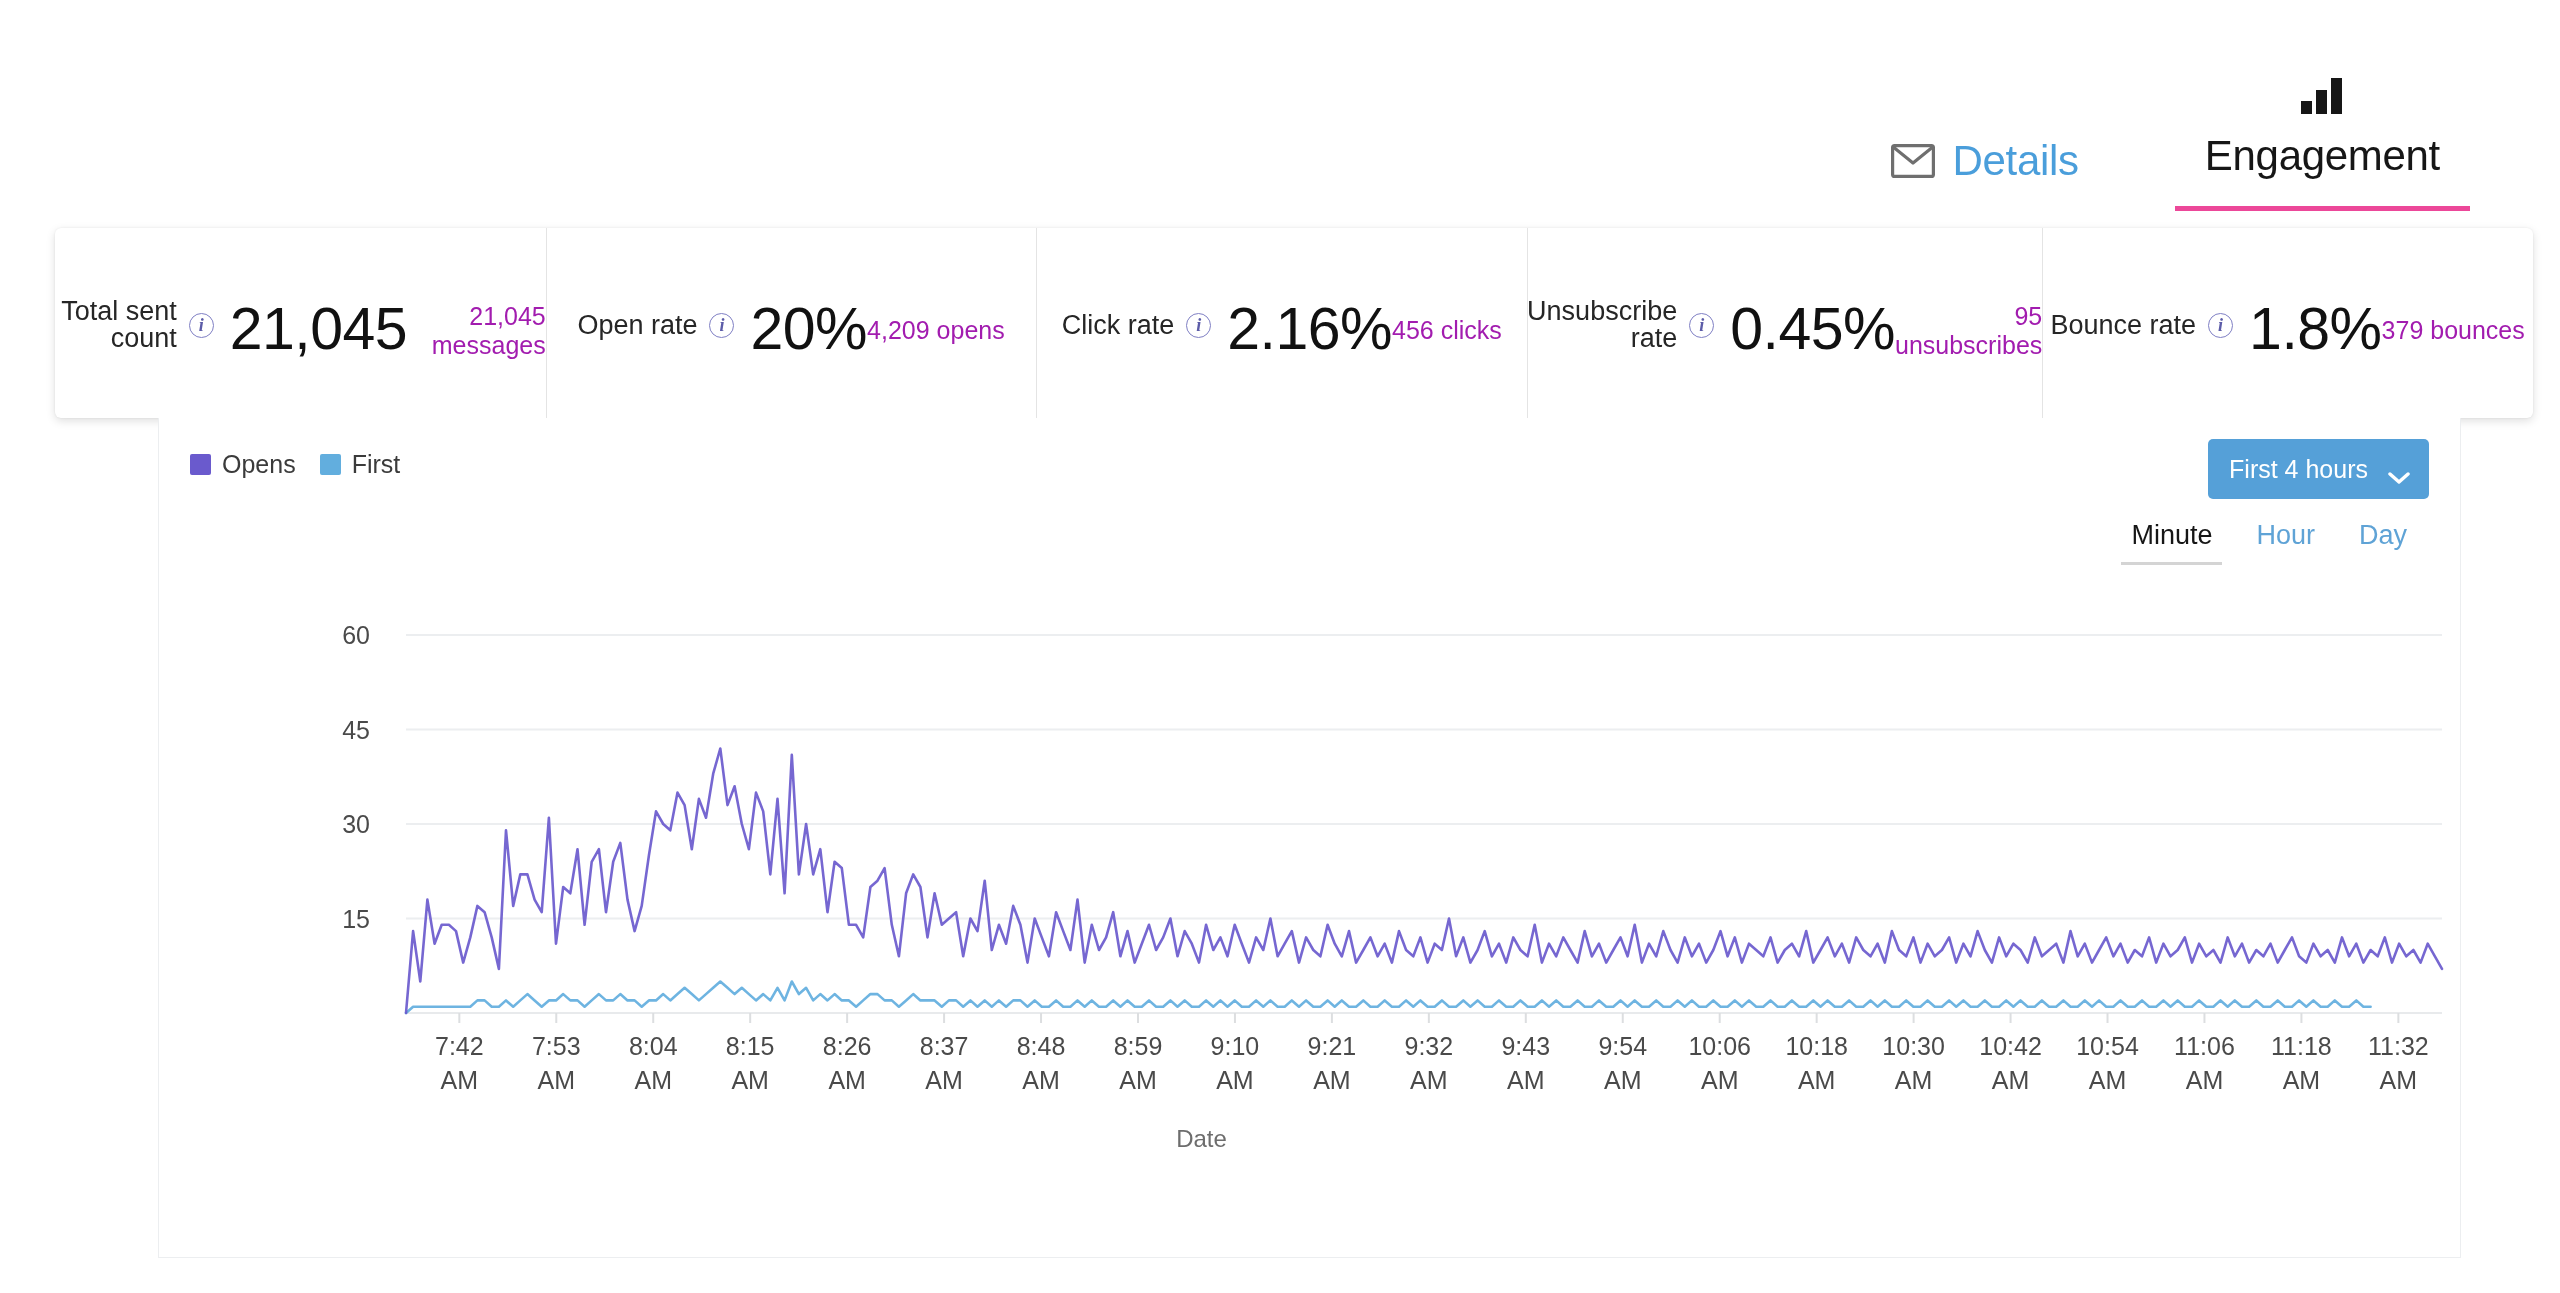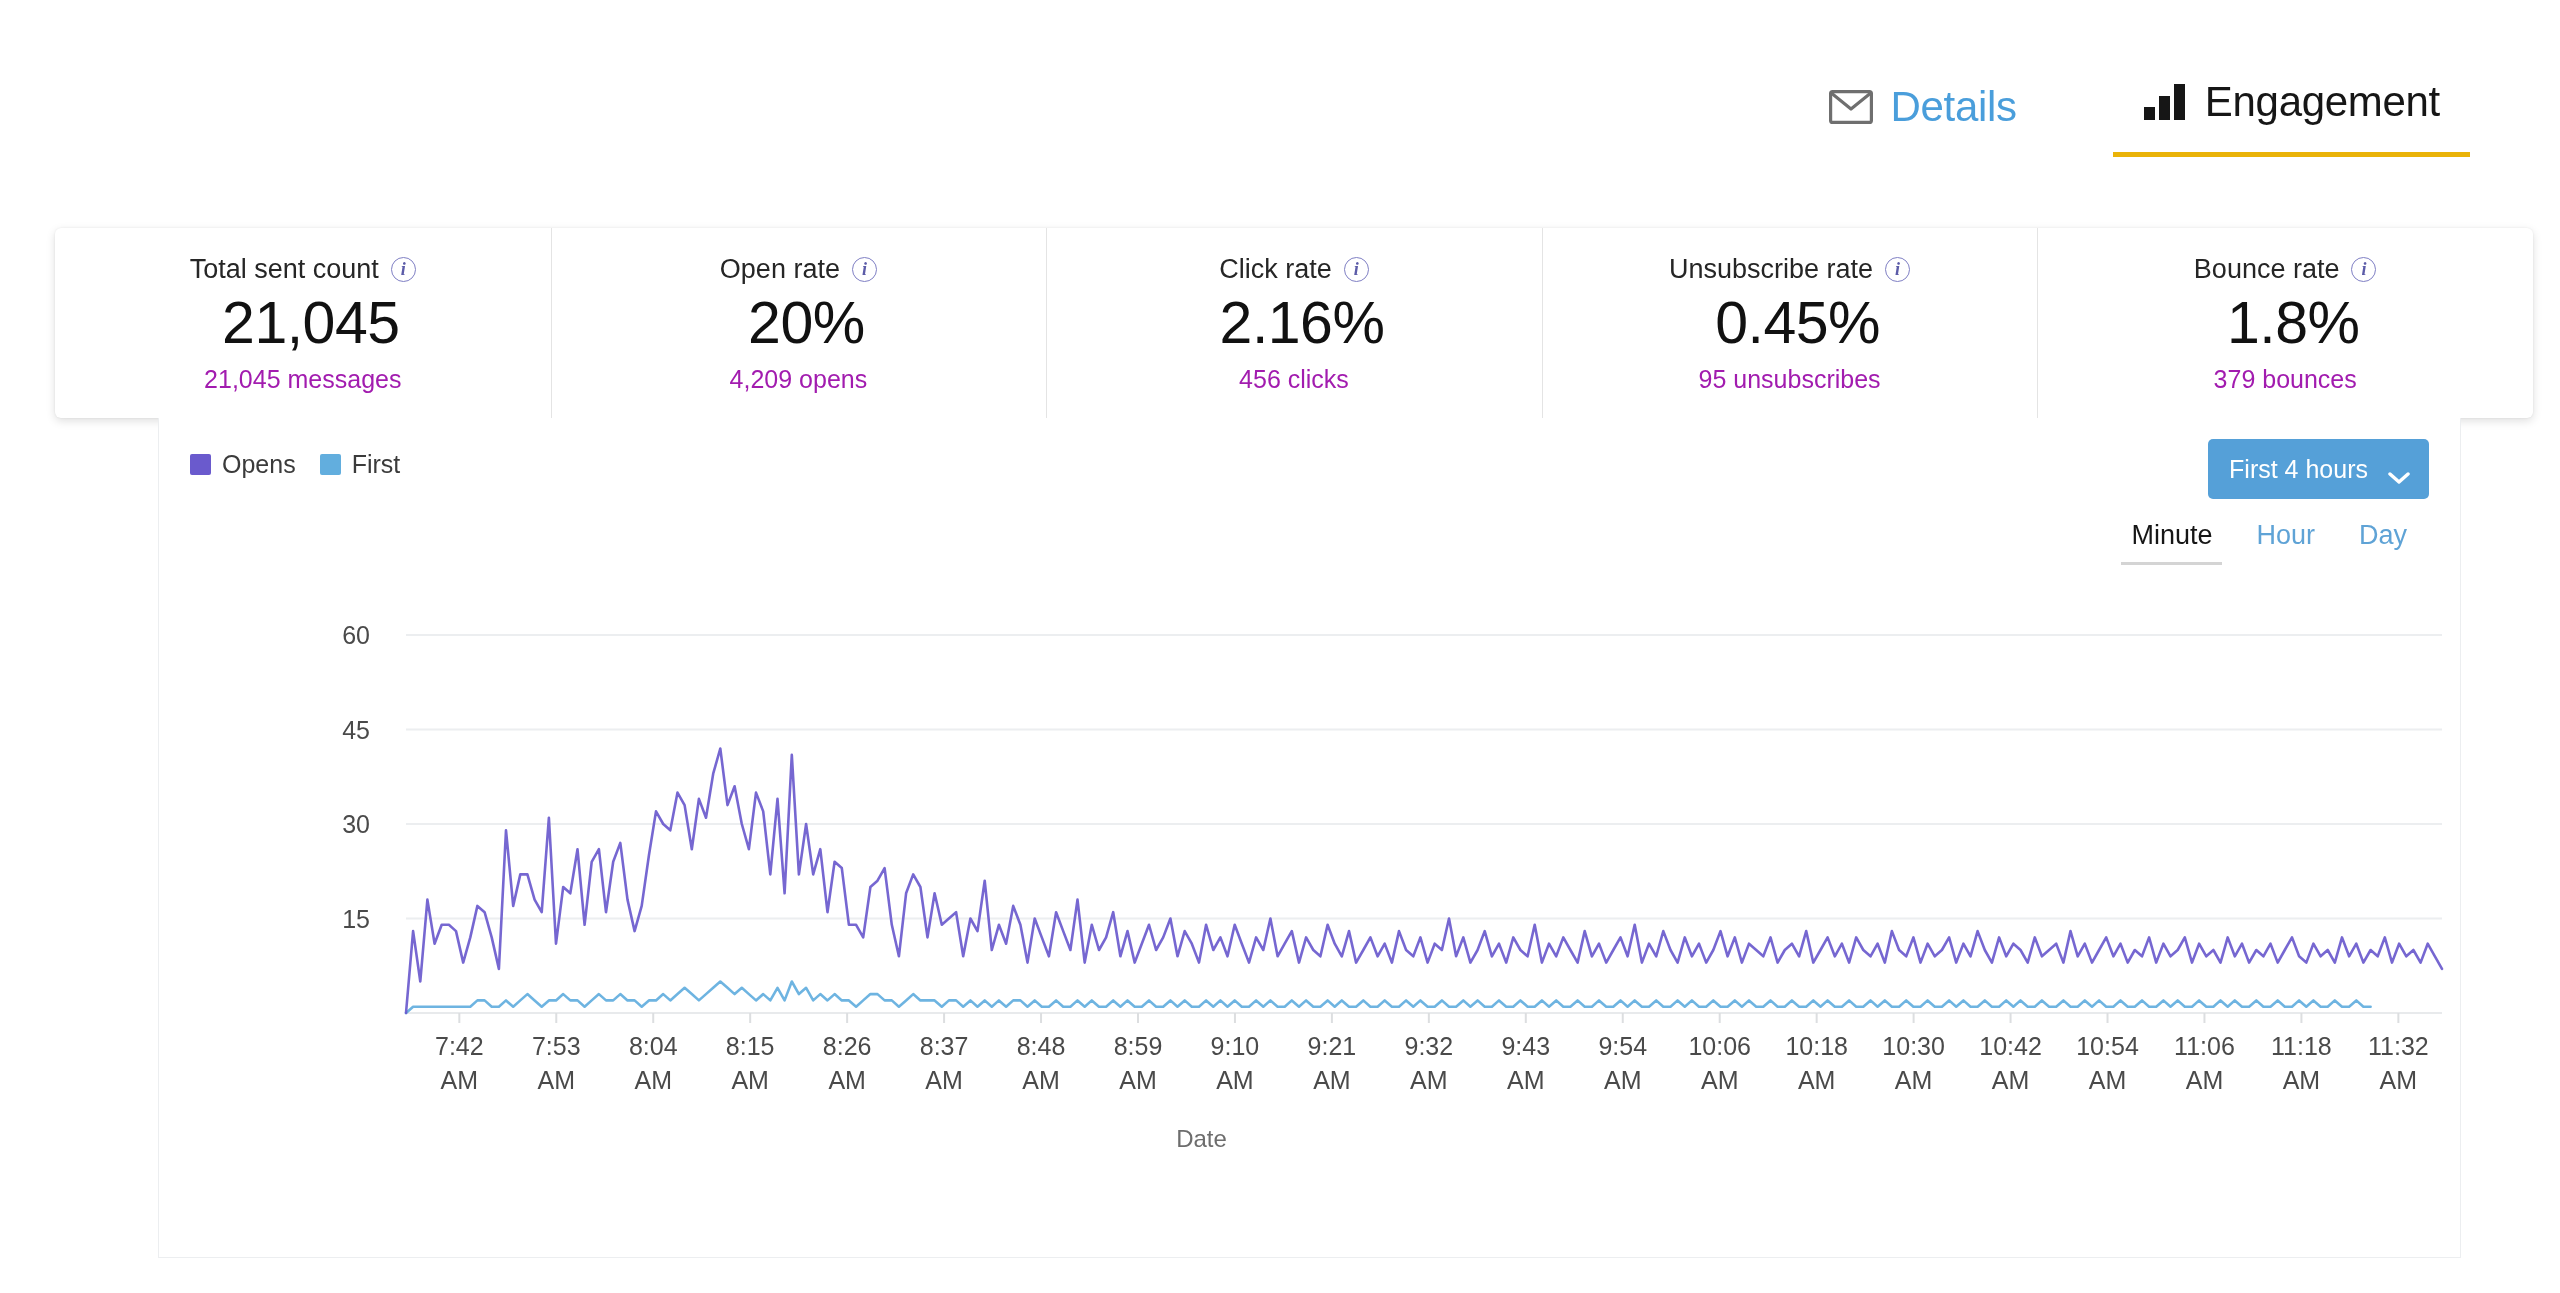--- a/index.html
+++ b/index.html
@@ -18,36 +18,36 @@
     display: flex; justify-content: flex-end; align-items: flex-end;
     gap: 0px;
   }
   .tab {
     display: flex; align-items: center; gap: 18px;
     padding: 0 30px 26px 30px;
     cursor: pointer; white-space: nowrap;
   }
   .tab-label { font-size: 42px; letter-spacing: -0.3px; }
   .tab-details .tab-label { color: #4a9edb; }
-  .tab-engagement { margin-left: 66px; border-bottom: 5px solid #eab308; }
+  .tab-engagement { margin-left: 66px; border-bottom: 5px solid #ec4899; flex-direction: column; }
   .tab-engagement .tab-label { color: #161616; font-weight: 400; }
   .icon-mail { width: 44px; height: 34px; display: block; }
   .icon-bars { width: 44px; height: 36px; display: block; }
 
   
   .metrics {
     position: absolute; top: 228px; left: 55px; width: 2478px; height: 190px;
     background: #ffffff;
     border-radius: 6px;
     box-shadow: 0 3px 10px rgba(0,0,0,0.13), 0 0 2px rgba(0,0,0,0.08);
     display: flex; align-items: stretch;
   }
   .metric {
     flex: 1 1 0; position: relative;
-    display: flex; flex-direction: column; align-items: center; justify-content: center;
+    display: flex; flex-direction: row; align-items: center; justify-content: center;
     padding-top: 4px;
     text-align: right;
   }
   .metric + .metric::before {
     content: ""; position: absolute; left: 0; top: 0; bottom: 0;
     width: 1px; background: #e4e4e4;
   }
   .metric-head {
     display: flex; align-items: center; gap: 12px;
     font-size: 27px; color: #262626; line-height: 1;

